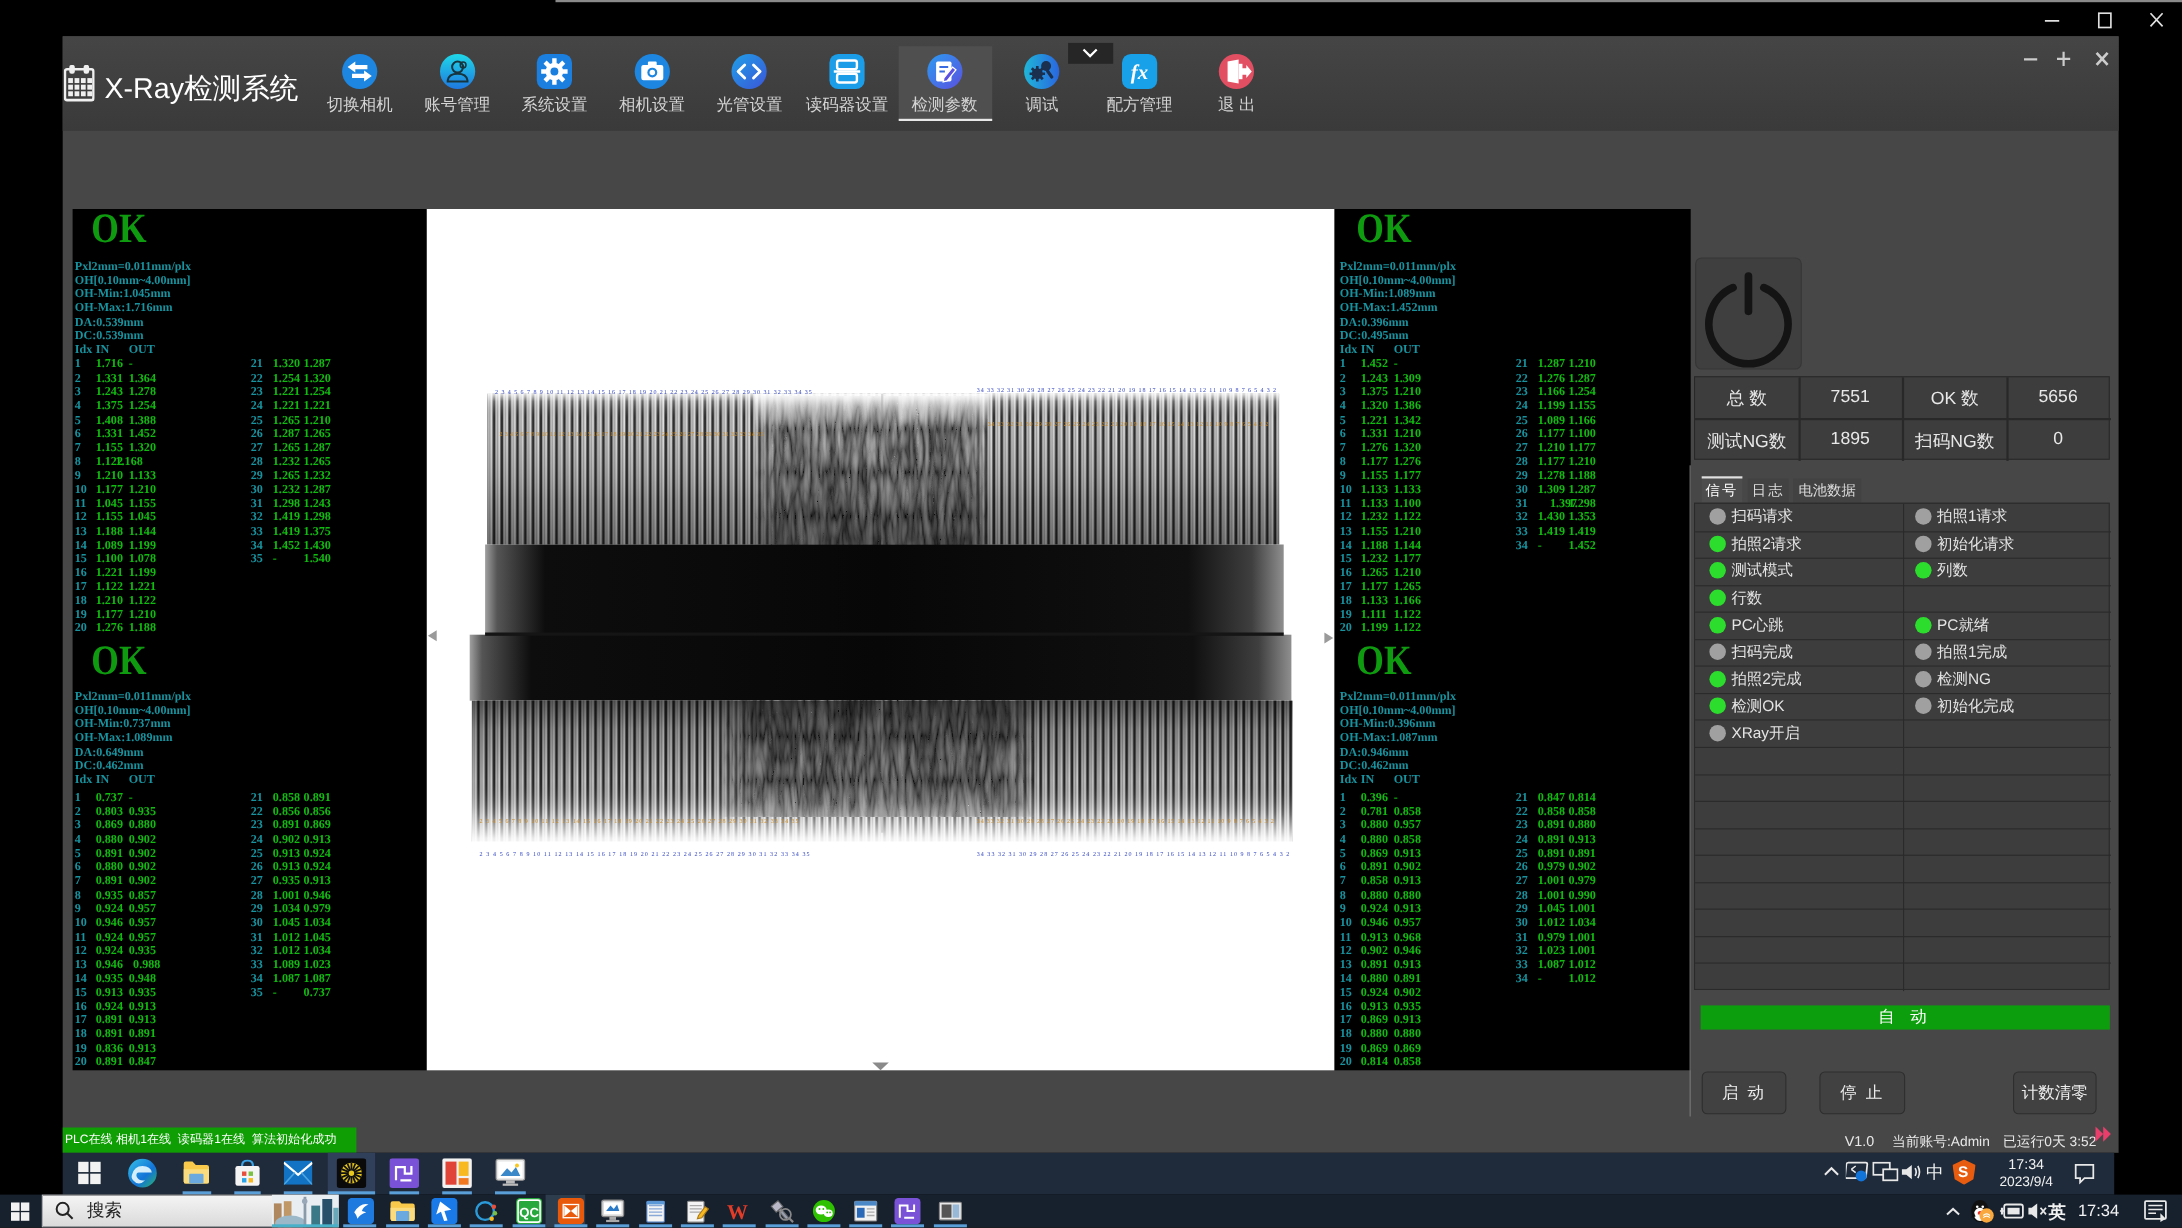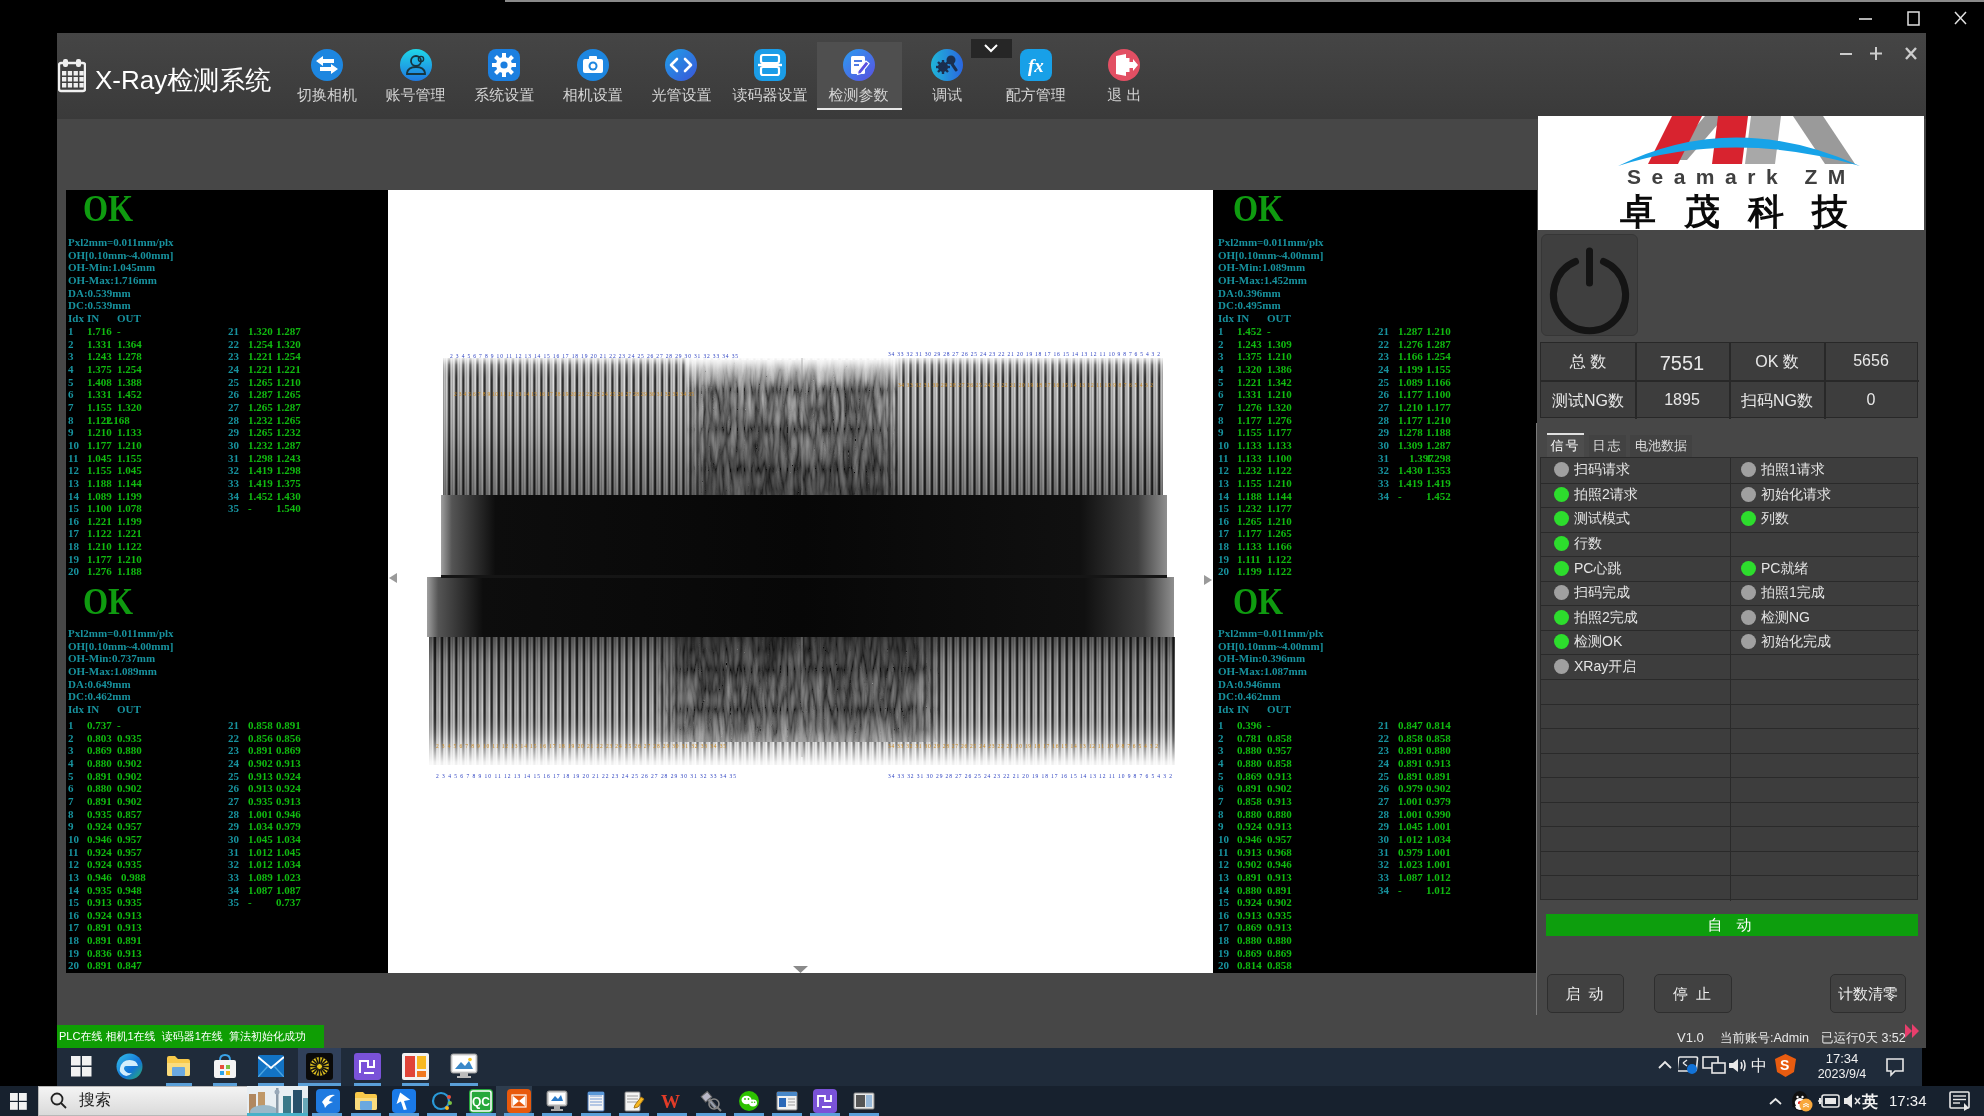--- a/index.html
+++ b/index.html
@@ -694,45 +694,33 @@
 <div style="position:absolute;left:1341px;top:825.1px;color:#10bb10;font:bold 11px 'Liberation Serif',serif;">1.023</div>
 <div style="position:absolute;left:1369px;top:825.1px;color:#10bb10;font:bold 11px 'Liberation Serif',serif;">1.001</div>
 <div style="position:absolute;left:1321px;top:837.8px;color:#17929e;font:bold 11px 'Liberation Serif',serif;">33</div>
 <div style="position:absolute;left:1341px;top:837.8px;color:#10bb10;font:bold 11px 'Liberation Serif',serif;">1.087</div>
 <div style="position:absolute;left:1369px;top:837.8px;color:#10bb10;font:bold 11px 'Liberation Serif',serif;">1.012</div>
 <div style="position:absolute;left:1321px;top:850.5px;color:#17929e;font:bold 11px 'Liberation Serif',serif;">34</div>
 <div style="position:absolute;left:1341px;top:850.5px;color:#10bb10;font:bold 11px 'Liberation Serif',serif;">-</div>
 <div style="position:absolute;left:1369px;top:850.5px;color:#10bb10;font:bold 11px 'Liberation Serif',serif;">1.012</div>
 </div>
 <div class="abs" style="left:1479px;top:390px;width:1px;height:592px;background:#7a7a7a;"></div>
-<div class="abs" style="left:1481px;top:83px;width:386px;height:114px;background:#fff;overflow:hidden;">
-<svg width="386" height="114">
-<polygon points="167,0 187,0 149,44 129,44" fill="#9a9a9a"></polygon>
-<polygon points="134,0 164,0 140,48 110,48" fill="#d8232f"></polygon>
-<polygon points="180,0 210,0 204,48 174,48" fill="#d8232f"></polygon>
-<polygon points="213,0 243,0 237,48 207,48" fill="#a8a8a8"></polygon>
-<polygon points="255,0 285,0 317,48 287,48" fill="#9a9a9a"></polygon>
-<path d="M 80 50 Q 196 -7 322 50 Q 196 13 80 50 Z" fill="#17a3e8"></path>
-<text x="89" y="68" font-family="Liberation Sans" font-weight="bold" font-size="21" letter-spacing="10.5" fill="#3f3f3f">Seamark ZM</text>
-<text x="82" y="108" font-family="Liberation Sans" font-weight="bold" font-size="36" letter-spacing="28" fill="#0a0a0a">卓茂科技</text>
-</svg>
-</div>
 <div class="abs" style="left:1484px;top:201px;width:97px;height:102px;background:#3f3f3f;border-radius:6px;border:1px solid #363636;">
 <svg width="95" height="100">
         <path d="M 33.5 22.5 A 36 36 0 1 0 61.5 22.5" fill="none" stroke="#141414" stroke-width="7" stroke-linecap="round" transform="translate(0,4)"></path>
         <line x1="47.5" y1="16" x2="47.5" y2="48" stroke="#141414" stroke-width="7" stroke-linecap="round"></line>
       </svg>
 </div>
 <div class="abs" style="left:1483px;top:309px;width:378px;height:76px;background:#3d3d3d;border:1px solid #282828;">
 <div class="abs" style="left:94px;top:0;width:2px;height:76px;background:#282828;"></div>
 <div class="abs" style="left:188px;top:0;width:2px;height:76px;background:#282828;"></div>
 <div class="abs" style="left:283px;top:0;width:2px;height:76px;background:#282828;"></div>
 <div class="abs" style="left:0;top:37px;width:378px;height:2px;background:#282828;"></div>
 <div class="abs" style="left:-13px;top:9px;width:120px;text-align:center;font-size:16px;color:#e8e8e8;">总 数</div>
-<div class="abs" style="left:81px;top:9px;width:120px;text-align:center;font-size:20px;color:#e8e8e8;">7551</div>
+<div class="abs" style="left:81px;top:9px;width:120px;text-align:center;font-size:16px;color:#e8e8e8;">7551</div>
 <div class="abs" style="left:176px;top:9px;width:120px;text-align:center;font-size:16px;color:#e8e8e8;">OK 数</div>
 <div class="abs" style="left:270px;top:9px;width:120px;text-align:center;font-size:16px;color:#e8e8e8;">5656</div>
 <div class="abs" style="left:-13px;top:48px;width:120px;text-align:center;font-size:16px;color:#e8e8e8;">测试NG数</div>
 <div class="abs" style="left:81px;top:48px;width:120px;text-align:center;font-size:16px;color:#e8e8e8;">1895</div>
 <div class="abs" style="left:176px;top:48px;width:120px;text-align:center;font-size:16px;color:#e8e8e8;">扫码NG数</div>
 <div class="abs" style="left:270px;top:48px;width:120px;text-align:center;font-size:16px;color:#e8e8e8;">0</div>
 </div>
 <div class="abs" style="left:1490px;top:400px;width:37px;height:24px;background:#4d4d4d;border-top:2px solid #e0e0e0;color:#fff;font-size:13px;text-align:center;line-height:22px;letter-spacing:2px;">信号</div>
 <div class="abs" style="left:1532px;top:402px;width:37px;height:22px;background:#424242;color:#ddd;font-size:13px;text-align:center;line-height:22px;letter-spacing:2px;">日志</div>
 <div class="abs" style="left:1573px;top:402px;width:62px;height:22px;background:#424242;color:#ddd;font-size:13px;text-align:center;line-height:22px;">电池数据</div>

